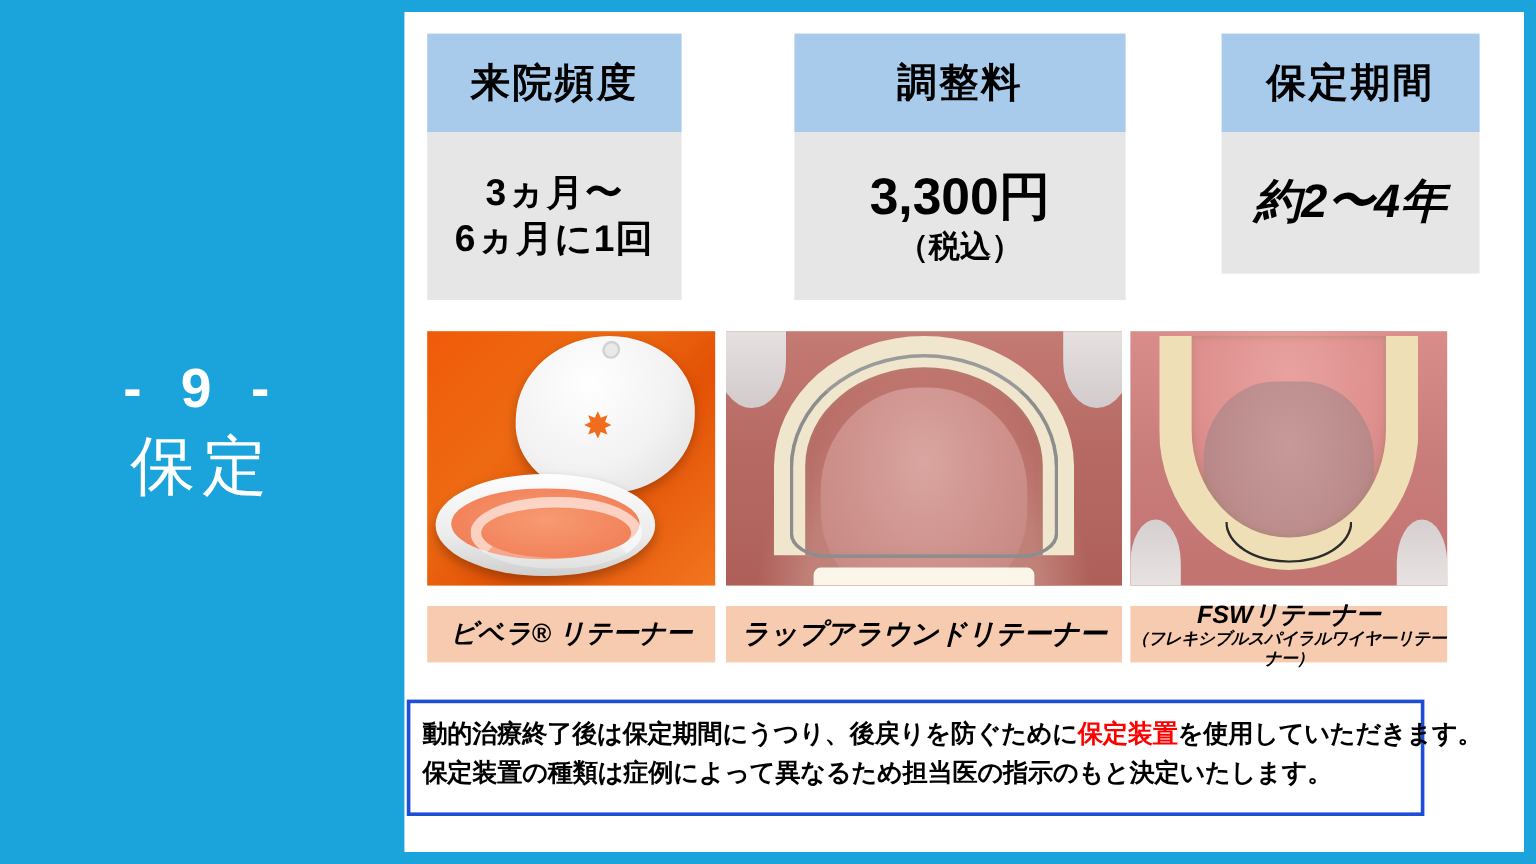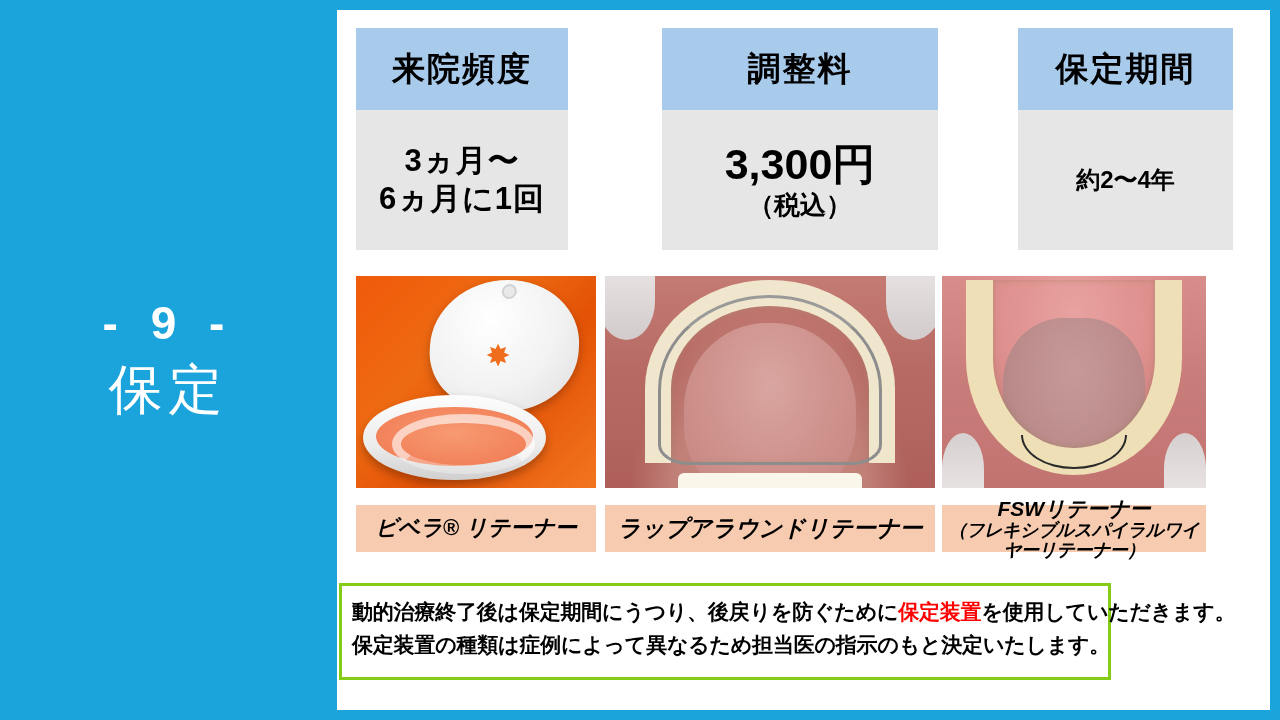--- a/index.html
+++ b/index.html
@@ -67,40 +67,40 @@
   .card-body .sub { font-size: 26px; font-weight: 700; letter-spacing: 0px; }
 
   #card-0 { left: 19px; width: 212px; }
   #card-0 .card-head { height: 82px; font-size: 33px; }
   #card-0 .card-body { height: 140px; font-size: 31px; letter-spacing: 1px; }
   #card-1 { left: 325px; width: 276px; }
   #card-1 .card-head { height: 82px; font-size: 33px; }
   #card-1 .card-body { height: 140px; font-size: 43px; letter-spacing: 0px; }
   #card-2 { left: 681px; width: 215px; }
   #card-2 .card-head { height: 82px; font-size: 33px; }
-  #card-2 .card-body { height: 140px; font-size: 24px; letter-spacing: 0px; }
+  #card-2 .card-body { height: 118px; font-size: 39px; letter-spacing: 0px; font-style: italic; }
 
   
   #gallery { position: absolute; left: 0; top: 266px; width: 933px; height: 285px; }
   .photo-col { position: absolute; top: 0; }
   .photo { width: 100%; height: 212px; position: relative; overflow: hidden; }
   .caption {
     margin-top: 17px;
     background: #F6CBAF;
     color: #000000;
     font-weight: 700;
     text-align: center;
     display: flex; flex-direction: column;
     align-items: center; justify-content: center;
     height: 47px;
     line-height: 1.1;
     font-style: italic;
   }
   .caption .main { font-size: 21px; letter-spacing: 0px; }
-  .caption .sub  { font-size: 18px; font-weight: 700; letter-spacing: -0.5px; }
+  .caption .sub  { font-size: 14px; font-weight: 700; letter-spacing: -0.5px; }
 
   #col-0 { left: 19px; width: 240px; }
   #col-1 { left: 268px; width: 330px; }
   #col-2 { left: 605px; width: 264px; }
   #col-0 .caption .main { font-size: 22px; }
   #col-1 .caption .main { font-size: 23px; }
   #col-2 .caption .main { font-size: 21px; margin-bottom: 1px; }
 
   
   .ph-case {
@@ -218,22 +218,22 @@
     background: linear-gradient(0deg,#EDE8E8 0%,#D6CFCF 100%);
     border-radius: 55% 55% 0 0;
   }
   .ph-lower .cheek-l { left: 0%; }
   .ph-lower .cheek-r { right: 0%; }
 
   
   #note {
     position: absolute;
     left: 2px; top: 573px;
-    width: 772px; height: 97px;
-    border: 3px solid #84cc16;
+    width: 848px; height: 97px;
+    border: 3px solid #1d4ed8;
     background: #ffffff;
     padding: 10px 10px 0 10px;
   }
   #note p {
     font-size: 21px; font-weight: 700; color: #000000;
     line-height: 1.55; letter-spacing: -0.2px;
     white-space: nowrap;
   }
   #note .hl { color: #FF0000; }
 </style>

